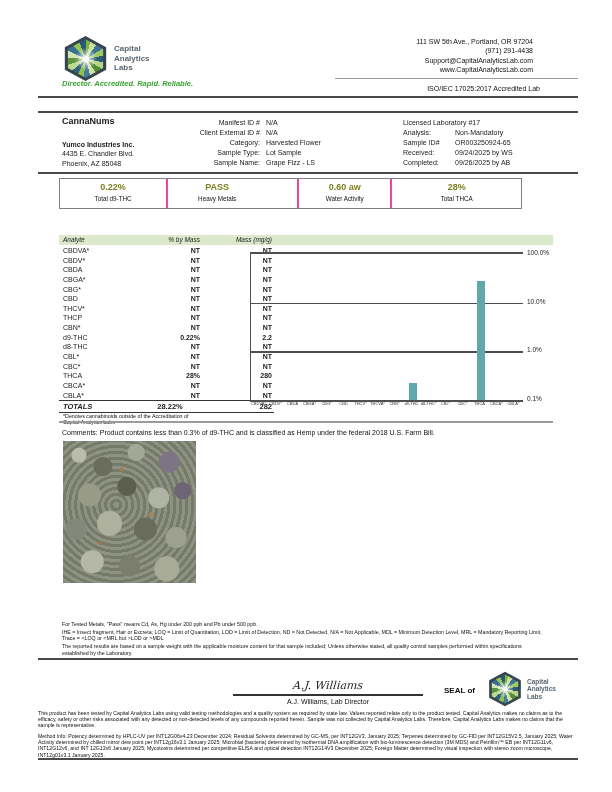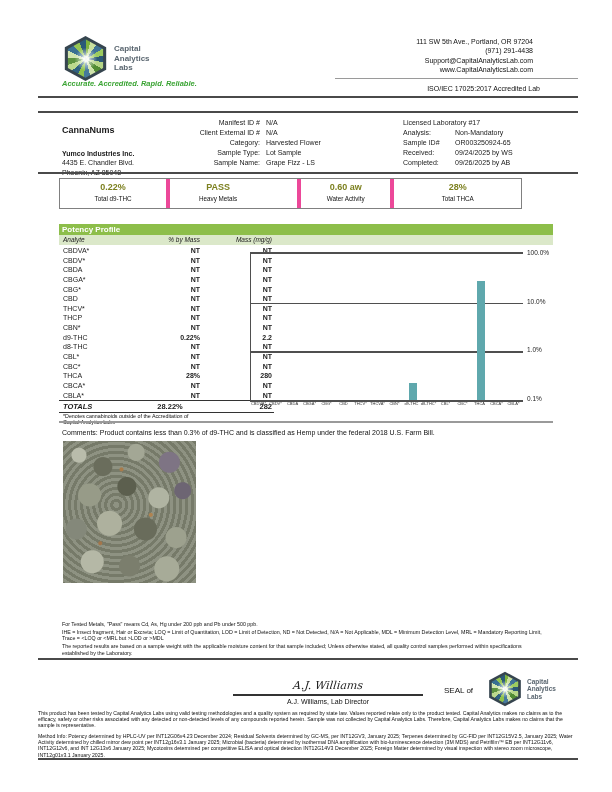--- a/index.html
+++ b/index.html
@@ -18,36 +18,36 @@
         #46799b 166deg 187deg,#8fc24c 187deg 209deg,#2f6180 209deg 230deg,#bcd98e 230deg 252deg,
         #5e9340 252deg 274deg,#d2e5b0 274deg 295deg,#3a6f92 295deg 317deg,#95c553 317deg 338deg,#2b5a77 338deg 360deg);}
   .logo-text{margin-left:5px;font-size:8px;line-height:9.5px;color:#5a6670;font-weight:600;}
   .tagline{left:62px;top:79px;font-size:7.5px;font-weight:bold;font-style:italic;color:#3aa433;}
   .contact{right:79px;top:37px;text-align:right;font-size:7px;line-height:9.4px;color:#111;}
   .gray-line{left:335px;width:243px;top:78px;height:1px;background:#9a9a9a;}
   .iso{right:72px;top:85px;font-size:7px;color:#111;}
   .hr{left:38px;width:540px;height:2px;background:#4a4a4a;}
   .title{left:0;top:99px;width:612px;text-align:center;font-size:11.5px;font-weight:bold;color:#2a7a43;letter-spacing:.2px;}
   
-  .client{left:62px;top:126px;font-size:7px;line-height:9.5px;}
+  .client{left:62px;top:117px;font-size:7px;line-height:9.5px;}
   .client .name{font-size:9px;font-weight:bold;margin-bottom:13px;}
   .client .company{font-weight:bold;}
   .mid-fields{left:185px;top:118px;}
   .mid-row{display:flex;height:10px;font-size:7px;line-height:10px;}
   .mid-row .lbl{width:75px;text-align:right;}
   .mid-row .val{margin-left:6px;}
   .lab-fields{left:403px;top:118px;}
   .lab-line1{font-size:7px;line-height:10px;height:10px;}
   .lab-row{display:flex;height:10px;font-size:7px;line-height:10px;}
   .lab-row .lbl{width:52px;}
   .lab-row .val{margin-left:0;}
   
   .summary{left:59px;top:178px;width:461px;height:29px;border:1px solid #808080;display:flex;}
   .sum-cell{text-align:center;box-sizing:border-box;}
-  .sum-cell + .sum-cell{border-left:4px solid #ec4899;}
+  .sum-cell + .sum-cell{border-left:2px solid #ec4899;}
   .sum-cell:nth-child(1){width:114px;}
   .sum-cell:nth-child(2){width:107px;}
   .sum-cell:nth-child(3){width:100px;margin-left:31px;}
   .sum-cell:nth-child(4){width:140px;}
   .sum-val{font-size:9px;font-weight:600;color:#7d8120;margin-top:3px;}
   .sum-lbl{font-size:6.3px;color:#111;margin-top:3px;}
   
   .pp-bar{left:59px;top:224px;width:494px;height:11px;background:#8dbe4a;color:#fff;
           font-size:8px;font-weight:bold;line-height:11px;padding-left:3px;box-sizing:border-box;}
   .pp-band{left:59px;top:235px;width:494px;height:10px;background:#dbe8c9;}
@@ -101,21 +101,21 @@
       radial-gradient(circle at 78% 90%, #a7ab98 0 12px, rgba(0,0,0,0) 13px),
       repeating-radial-gradient(circle at 40% 45%, #8e9282 0 3px, #767a69 3px 6px);}
   
   .footnotes{left:62px;top:621px;width:486px;font-size:5.3px;line-height:6.4px;color:#111;}
   .footnotes p{margin:0 0 1.5px 0;}
   
   .sig-line{left:233px;top:694px;width:190px;height:1.5px;background:#333;}
   .sig-script{left:233px;top:679px;width:190px;text-align:center;
               font-family:"DejaVu Serif",serif;font-style:italic;font-size:11px;color:#222;transform:skewX(-6deg);}
   .sig-printed{left:233px;top:698px;width:190px;text-align:center;font-size:7px;color:#111;}
-  .seal-label{left:444px;top:686px;font-size:8px;font-weight:normal;color:#111;}
+  .seal-label{left:444px;top:686px;font-size:8px;font-weight:bold;color:#111;}
   .seal-wrap{left:487px;top:671px;display:flex;align-items:center;}
   .seal-wrap .hex-outer{width:36px;height:36px;}
   .seal-wrap .hex-inner{inset:3px;}
   .seal-text{margin-left:4px;font-size:6.5px;line-height:7.6px;color:#5a6670;font-weight:600;}
   
   .disclaimer{left:38px;top:710px;width:537px;font-size:5.2px;line-height:6.2px;color:#111;}
   .method{left:38px;top:733px;width:537px;font-size:5.2px;line-height:6.2px;color:#111;}
 </style>
 </head>
 <body>
@@ -125,21 +125,21 @@
   <div class="abs logo-wrap">
     <div class="hex-outer">
         <div class="hex-inner"></div>
       </div>
     <div class="logo-text">
       <div>Capital</div>
       <div>Analytics</div>
       <div>Labs</div>
     </div>
   </div>
-  <div class="abs tagline">Accurate. Accredited. Rapid. Reliable.</div>
+  <div class="abs tagline">Director. Accredited. Rapid. Reliable.</div>
   <div class="abs contact">
       <div>111 SW 5th Ave., Portland, OR 97204</div>
       <div>(971) 291-4438</div>
       <div>Support@CapitalAnalyticsLab.com</div>
       <div>www.CapitalAnalyticsLab.com</div>
     </div>
   <div class="abs gray-line"></div>
   <div class="abs iso">ISO/IEC 17025:2017 Accredited Lab</div>
 
   <div class="abs hr" style="top:96px;"></div>
@@ -206,21 +206,20 @@
       <div class="sum-cell">
         <div class="sum-val">0.60 aw</div>
         <div class="sum-lbl">Water Activity</div>
       </div>
       <div class="sum-cell">
         <div class="sum-val">28%</div>
         <div class="sum-lbl">Total THCA</div>
       </div>
     </div>
 
-  <div class="abs pp-bar">Potency Profile</div>
   <div class="abs pp-band">
     <span class="pp-head pp-h1">Analyte</span>
     <span class="pp-head pp-h2">% by Mass</span>
     <span class="pp-head pp-h3">Mass (mg/g)</span>
   </div>
   <div class="abs pp-rows">
       <div class="pr">
         <span class="pa">CBDVA*</span>
         <span class="pv1">NT</span>
         <span class="pv2">NT</span>

